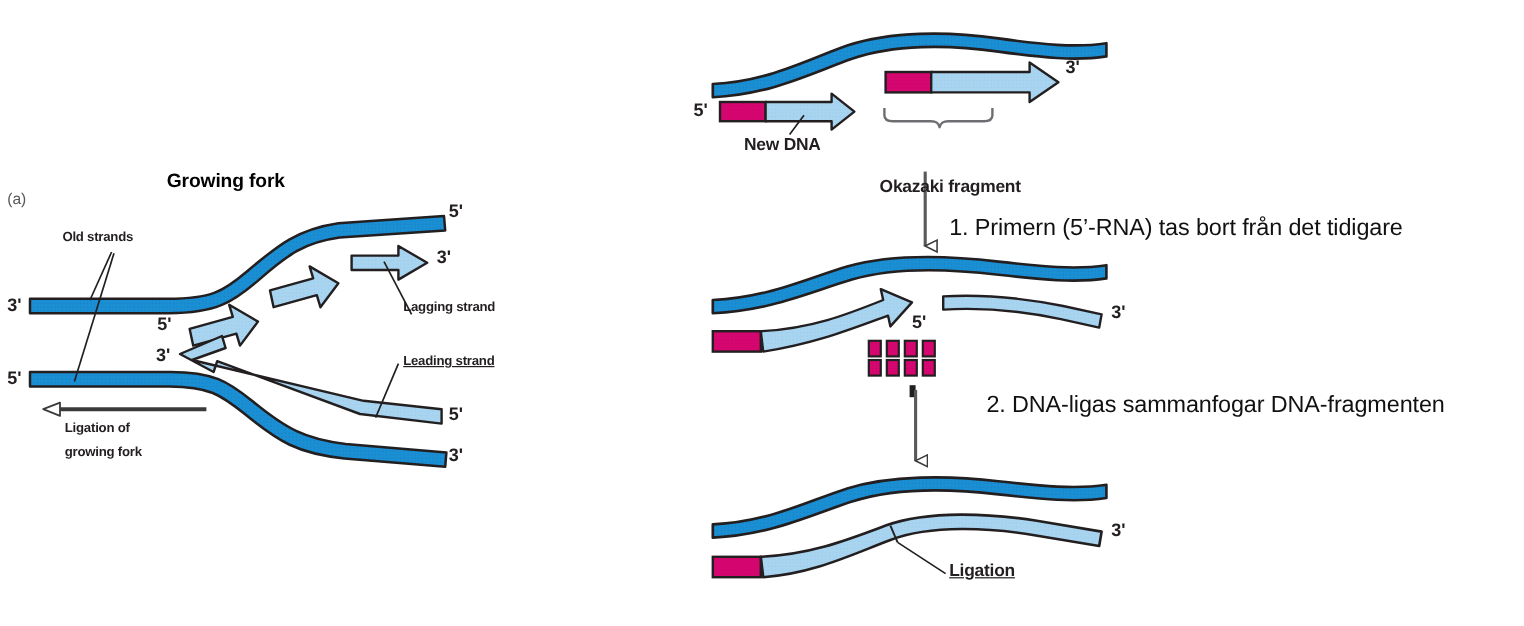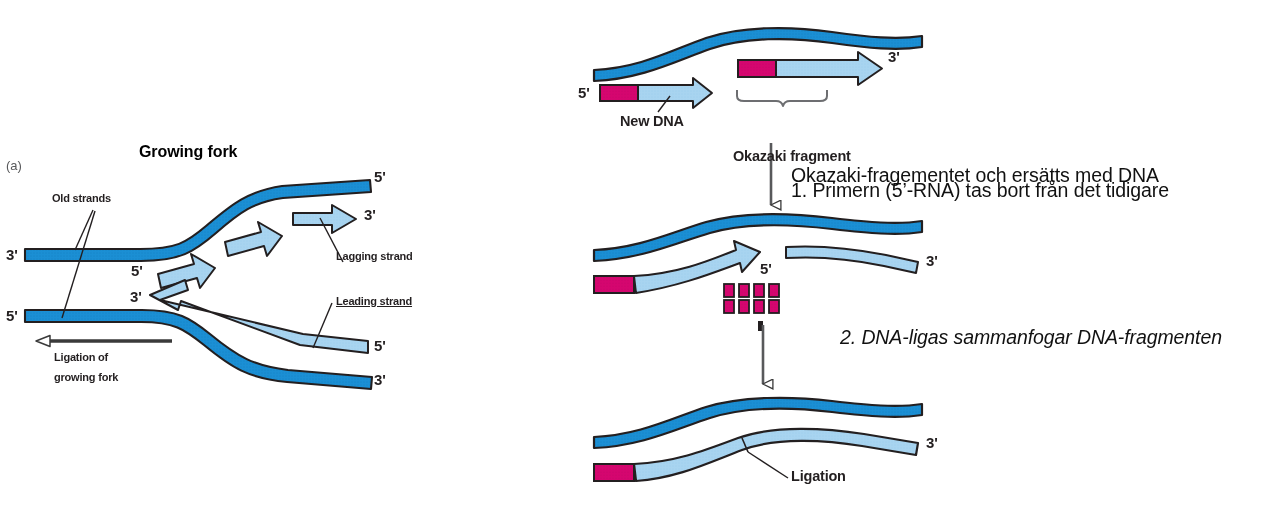--- a/index.html
+++ b/index.html
@@ -227,21 +227,20 @@
 
   <div class="txt prime" style="left:578px; top:84px;">5'</div>
   <div class="txt prime" style="left:888px; top:48px;">3'</div>
 
   <div class="txt lbl-small" style="left:620px; top:113px;">New DNA</div>
   <div class="txt lbl-small" style="left:733px; top:104px;margin-top:44px;">Okazaki fragment</div>
 
   <div class="txt prime" style="left:760px; top:260px;">5'</div>
   <div class="txt prime" style="left:926px; top:252px;">3'</div>
 
-  <div class="txt lbl-small" style="left:791px; top:468px;">Ligation</div>
+  <div class="txt lbl-small" style="left:791px; top:468px;text-decoration:underline;">Ligation</div>
   <div class="txt prime" style="left:926px; top:434px;">3'</div>
 
   <div class="txt note" style="left:791px; top:138px;margin-top:40px;">1. Primern (5’-RNA) tas bort från det tidigare</div>
-  <div class="txt note" style="left:791px; top:163px;">Okazaki-fragementet och ersätts med DNA</div>
-
-  <div class="txt note" style="left:840px; top:325px;font-style:italic;">2. DNA-ligas sammanfogar DNA-fragmenten</div>
+
+  <div class="txt note" style="left:822px; top:325px;">2. DNA-ligas sammanfogar DNA-fragmenten</div>
 
 </div>
 
 </body></html>

